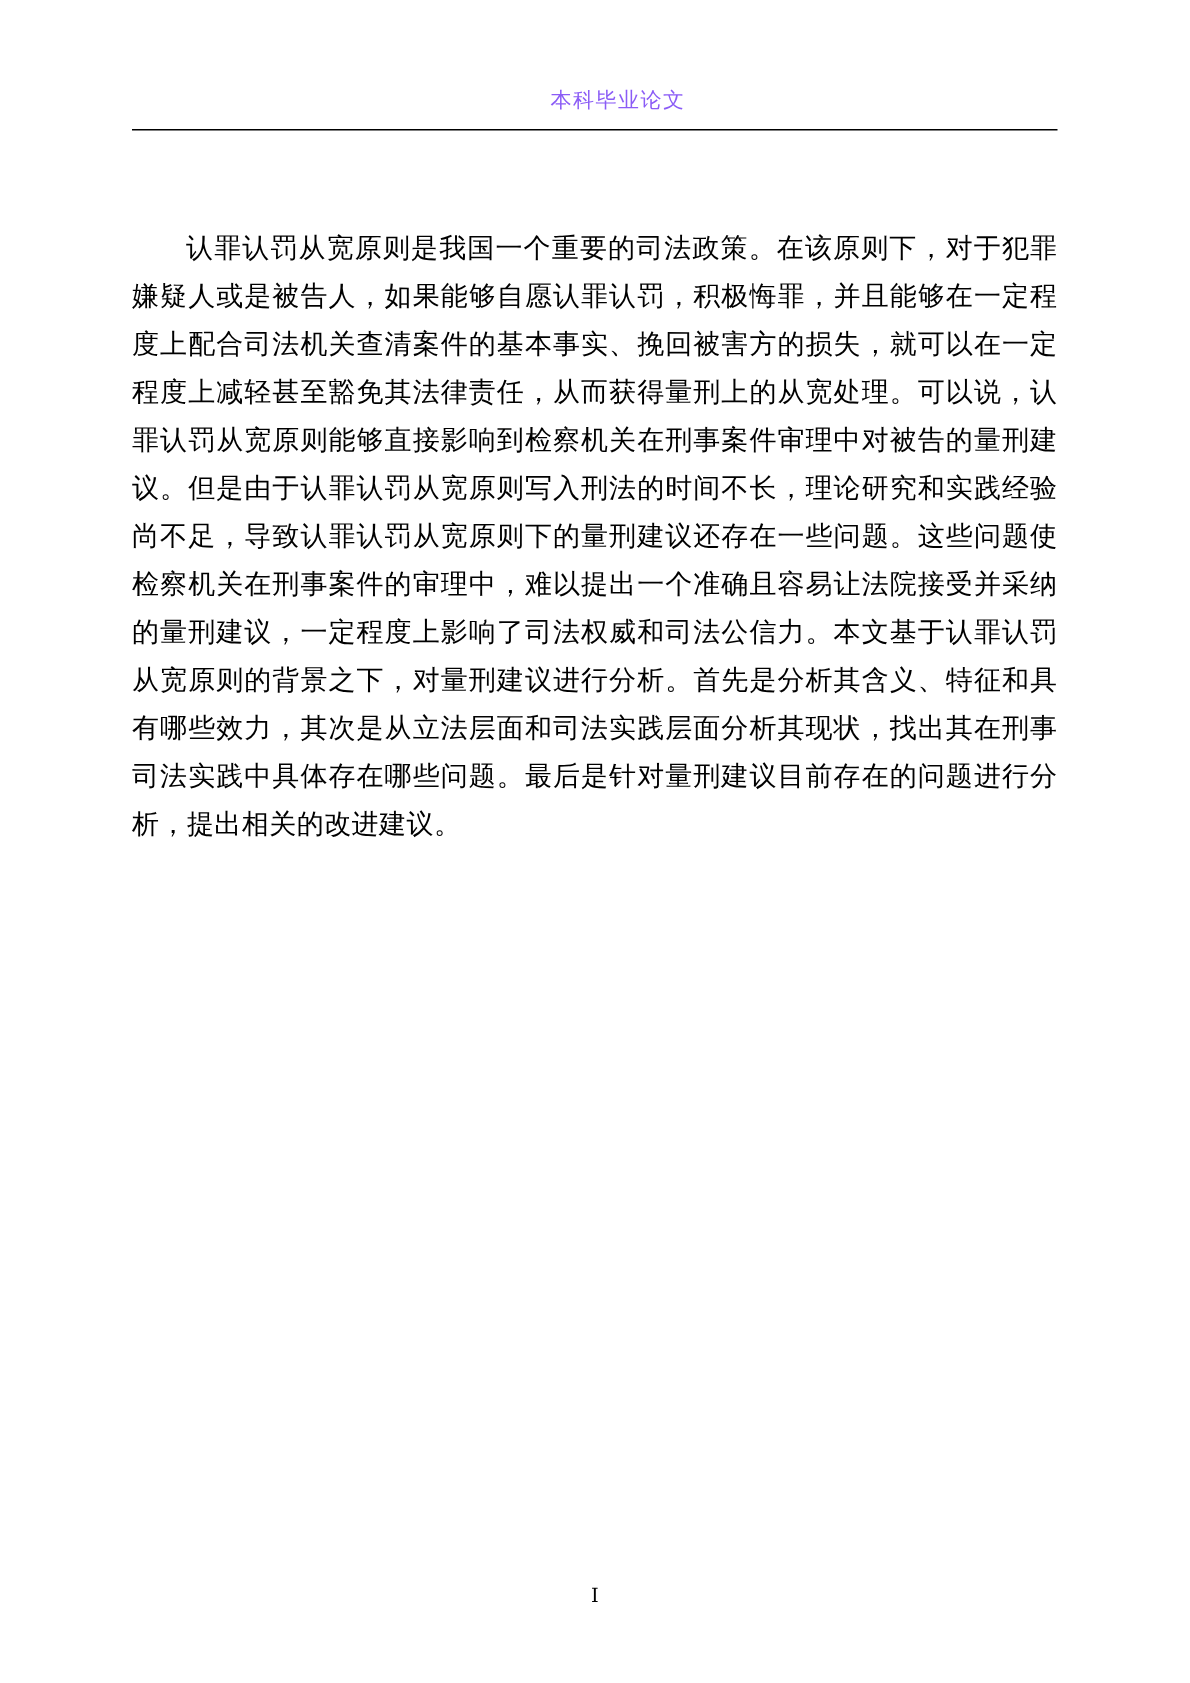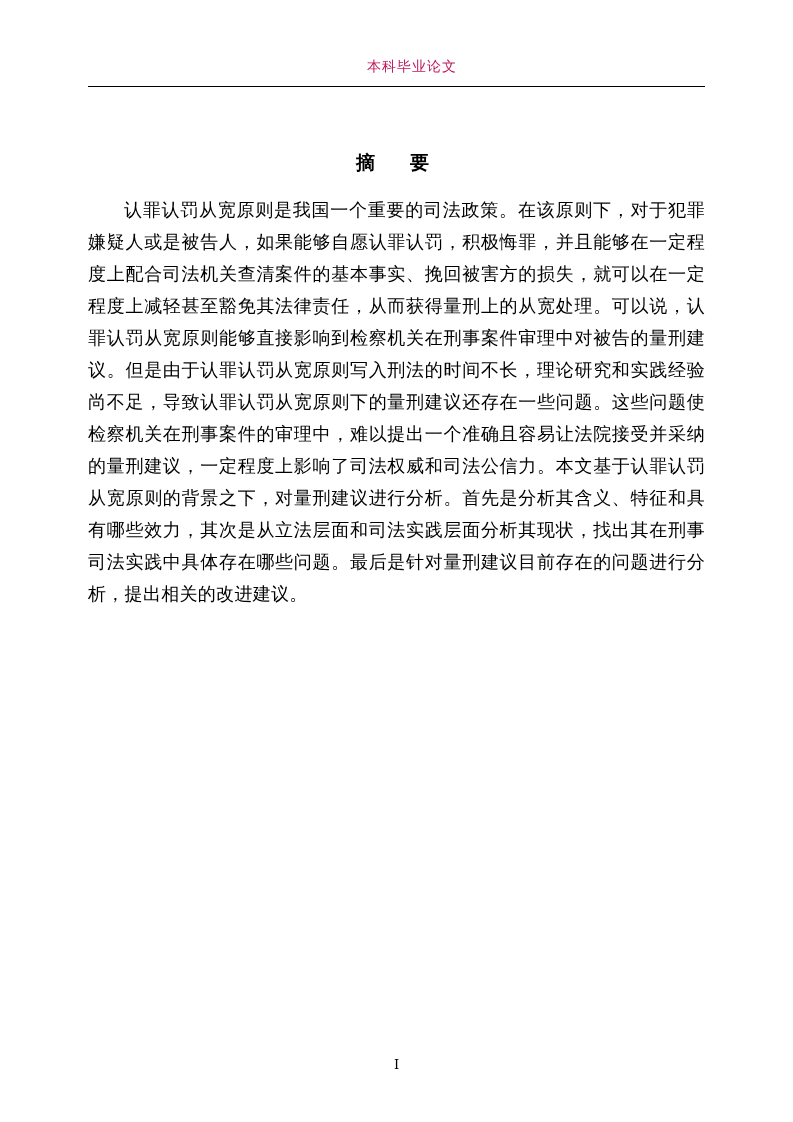--- a/index.html
+++ b/index.html
@@ -24,21 +24,21 @@
     position: absolute;
     top: 56px;
     left: 88px;
     width: 617px;
     text-align: center;
   }
   .header-text {
     font-family: Liberation Serif, serif;
     font-size: 14px;
     letter-spacing: 1px;
-    color: #be185d;
+    color: #8b5cf6;
     display: inline-block;
     padding-bottom: 6px;
     margin-left: 31px;
   }
   .header-rule {
     position: absolute;
     top: 86px;
     left: 88px;
     width: 617px;
     height: 0;
@@ -95,19 +95,18 @@
 <body>
 
 <div class="page">
 
   <div class="header">
     <span class="header-text">本科毕业论文</span>
   </div>
   <div class="header-rule"></div>
 
   <div class="content">
-    <div class="title">摘　要</div>
     <div class="abstract-body">认罪认罚从宽原则是我国一个重要的司法政策。在该原则下，对于犯罪嫌疑人或是被告人，如果能够自愿认罪认罚，积极悔罪，并且能够在一定程度上配合司法机关查清案件的基本事实、挽回被害方的损失，就可以在一定程度上减轻甚至豁免其法律责任，从而获得量刑上的从宽处理。可以说，认罪认罚从宽原则能够直接影响到检察机关在刑事案件审理中对被告的量刑建议。但是由于认罪认罚从宽原则写入刑法的时间不长，理论研究和实践经验尚不足，导致认罪认罚从宽原则下的量刑建议还存在一些问题。这些问题使检察机关在刑事案件的审理中，难以提出一个准确且容易让法院接受并采纳的量刑建议，一定程度上影响了司法权威和司法公信力。本文基于认罪认罚从宽原则的背景之下，对量刑建议进行分析。首先是分析其含义、特征和具有哪些效力，其次是从立法层面和司法实践层面分析其现状，找出其在刑事司法实践中具体存在哪些问题。最后是针对量刑建议目前存在的问题进行分析，提出相关的改进建议。</div>
   </div>
 
   <div class="page-number">I</div>
 
 </div>
 
 </body></html>

